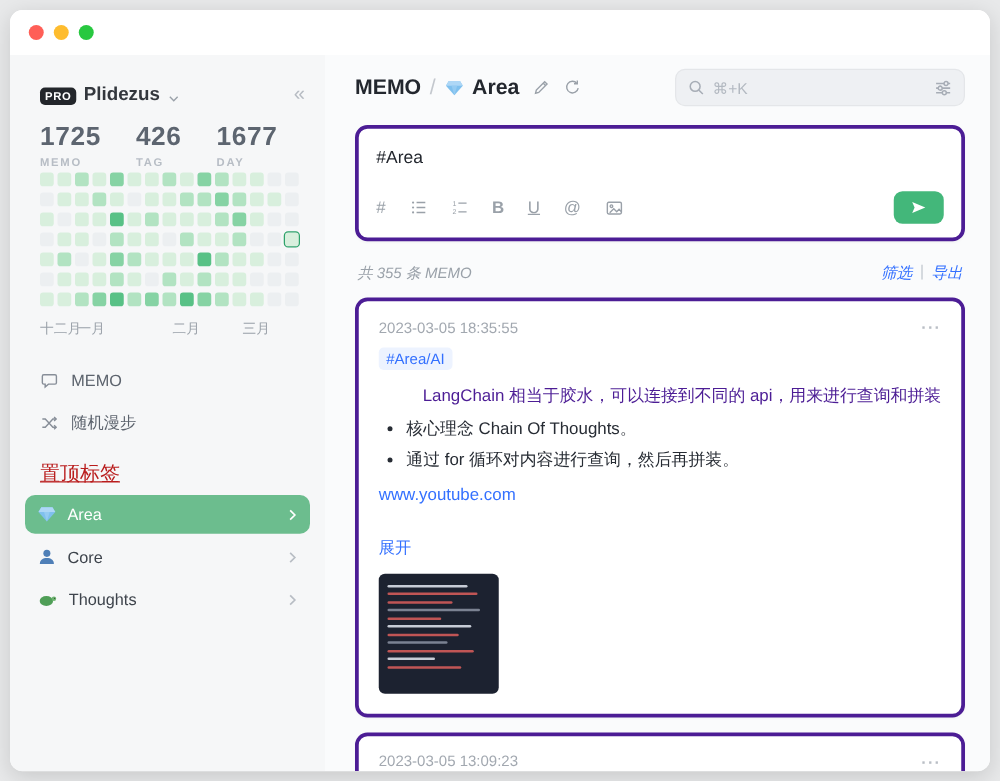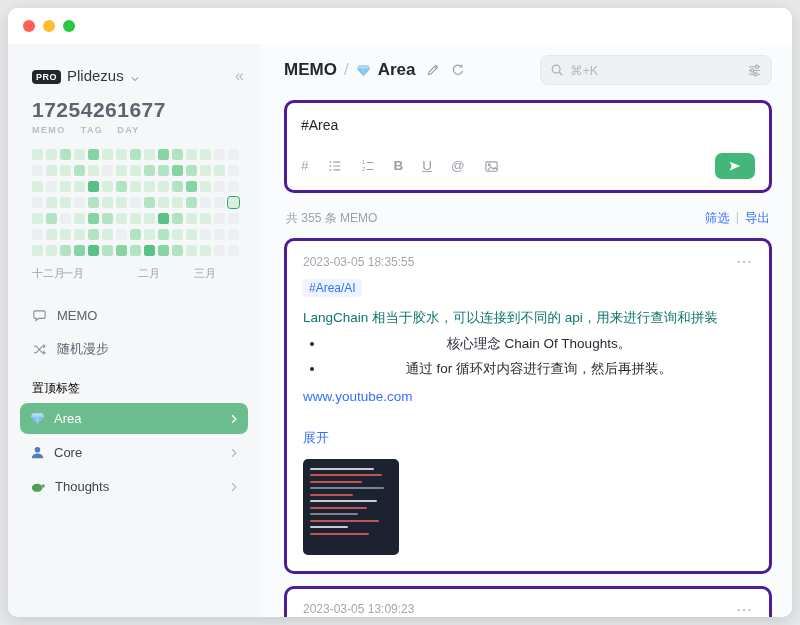--- a/index.html
+++ b/index.html
@@ -12,39 +12,39 @@
   .titlebar { height:36px; background:#fff; display:flex; align-items:center; padding-left:15px; gap:8px; }
   .tl { width:12px; height:12px; border-radius:50%; display:inline-block; }
   .tl.red{background:#ff5f57}.tl.yellow{background:#febc2e}.tl.green{background:#28c840}
 
   .content { height:573px; display:flex; overflow:hidden; }
 
   
   .sidebar { width:252px; flex-shrink:0; background:#f6f7f8; padding:10px 16px 0 24px; overflow:hidden; }
   .side-head { display:flex; align-items:flex-end; gap:6px; height:30px; }
   .pro { background:#23262b; color:#fff; font-size:9px; font-weight:700; padding:2px 4px; border-radius:4px; letter-spacing:.5px; }
-  .appname { font-size:15px; font-weight:400; color:#33373d; }
+  .appname { font-size:15px; font-weight:700; color:#33373d; }
   .collapse { margin-left:auto; color:#b7bcc3; font-size:16px; line-height:1; cursor:default; }
 
-  .stats { display:flex; margin:14px 0 14px; }
+  .stats { display:flex; gap:28px; margin:14px 0 3px; }
   .stat .num { font-size:21px; font-weight:600; color:#5d6570; letter-spacing:.5px; }
   .stat .lab { font-size:9px; color:#b7bdc5; letter-spacing:1.4px; margin-top:3px; font-weight:600; }
 
   .heatmap { display:grid; grid-template-columns:repeat(15,11px); grid-auto-rows:11px; column-gap:3px; row-gap:5px; margin:0 0 10px; }
   .hm-cell { border-radius:2.5px; }
   .hm-cell.today { outline:1.5px solid #2ea36b; outline-offset:0; }
 
   .months { position:relative; height:16px; font-size:11px; color:#9aa1a9; margin-bottom:16px; }
   .months span { position:absolute; top:0;font-family:Liberation Serif, serif; }
   .months .m0{left:0}.months .m1{left:30px}.months .m2{left:106px}.months .m3{left:162px}
 
   .menu-item { display:flex; align-items:center; gap:10px; height:34px; color:#5c636d; font-size:13px; cursor:default; }
   .menu-item svg { flex-shrink:0; }
 
-  .section-label { margin:14px 0 6px; color:#000000; font-size:12px; }
+  .section-label { margin:14px 0 6px; color:#b91c1c; font-size:16px;text-decoration:underline; }
 
   .tag-item { display:flex; align-items:center; gap:9px; height:31px; font-size:13px; color:#3e444c;
               border-radius:8px; padding:0 8px 0 10px; margin:0 -4px 3px -12px; cursor:default; }
   .tag-item .chev { margin-left:auto; display:flex; }
   .tag-item.selected { background:#6cbd8e; color:#fff; }
   .tag-item.selected .chev svg polyline { stroke:#fff; }
 
   
   .main { flex:1; background:#fafbfc; padding:8px 20px 0 24px; overflow:hidden; }
   .main-head { display:flex; align-items:center; height:36px; margin-bottom:12px; }
@@ -59,31 +59,31 @@
 
   .editor-card { padding:14px 14px 11px; }
   .editor-text { font-size:14px; color:#23272e; min-height:28px; margin-bottom:8px; }
   .toolbar { display:flex; align-items:center; gap:19px; color:#9aa1a9; }
   .tb-glyph { font-size:13.5px; line-height:1; }
   .tb-glyph.bold { font-weight:700; }
   .tb-glyph.underline { text-decoration:underline; }
   .send-btn { margin-left:auto; width:40px; height:26px; background:#43b77a; border-radius:7px;
               display:flex; align-items:center; justify-content:center; border:none; cursor:pointer; }
 
-  .list-head { display:flex; align-items:center; margin:17px 2px 11px; font-size:12px; color:#9aa1a9; }
+  .list-head { display:flex; align-items:center; margin:17px 2px 11px; font-size:12px; color:#9aa1a9;font-style:italic; }
   .list-links { margin-left:auto; font-size:12.5px; display:flex; gap:6px; }
   .list-links .lnk { color:#3370ff; cursor:pointer; }
   .list-links .div { color:#c2c8d0; }
 
   .memo-card { padding:13px 16px 16px; margin-bottom:12px; }
   .memo-meta { display:flex; align-items:center; font-size:12px; color:#a2a8b0; margin-bottom:9px; }
   .more { margin-left:auto; color:#b9bec5; font-size:13px; letter-spacing:1px; font-weight:700; cursor:pointer; }
   .tag-chip { display:inline-block; background:#edf3ff; color:#3370ff; font-size:12px; padding:2px 6px; border-radius:4px; margin-bottom:9px; cursor:pointer; }
-  .memo-text { font-size:13.5px; color:#0f766e; line-height:1.8; }
-  .memo-bullets { padding-left:22px; margin:2px 0;text-align:center; }
+  .memo-text { font-size:13.5px; color:#4c1d95; line-height:1.8;text-align:right; }
+  .memo-bullets { padding-left:22px; margin:2px 0; }
   .memo-bullets li { font-size:13.5px; color:#272c34; line-height:1.8; }
   .memo-link { display:inline-block; color:#3370ff; font-size:13.5px; margin-top:6px; cursor:pointer; }
   .expand { display:inline-block; color:#3370ff; font-size:13px; margin-top:24px; cursor:pointer; }
 
   .thumb { width:96px; height:96px; background:#1c2230; border-radius:5px; margin-top:12px;
            padding:9px 7px; display:flex; flex-direction:column; gap:4.5px; overflow:hidden; cursor:pointer; }
   .thumb i { display:block; height:2px; border-radius:1px; }
   .thumb .w { background:#c7ccd6; } .thumb .r { background:#c05555; } .thumb .g { background:#7b8292; }
 
   .memo-row { display:flex; align-items:center; gap:9px; }

